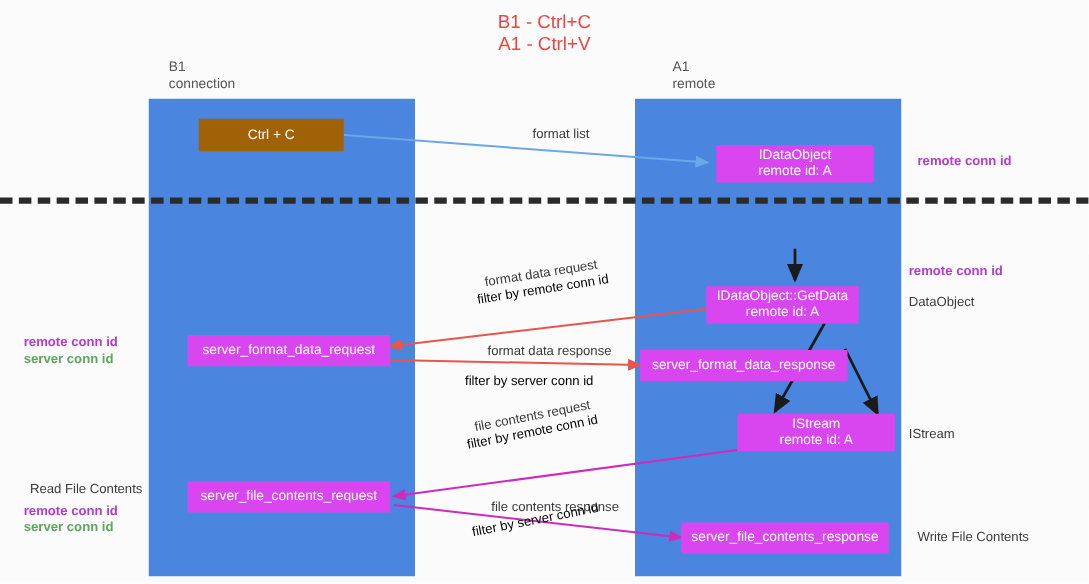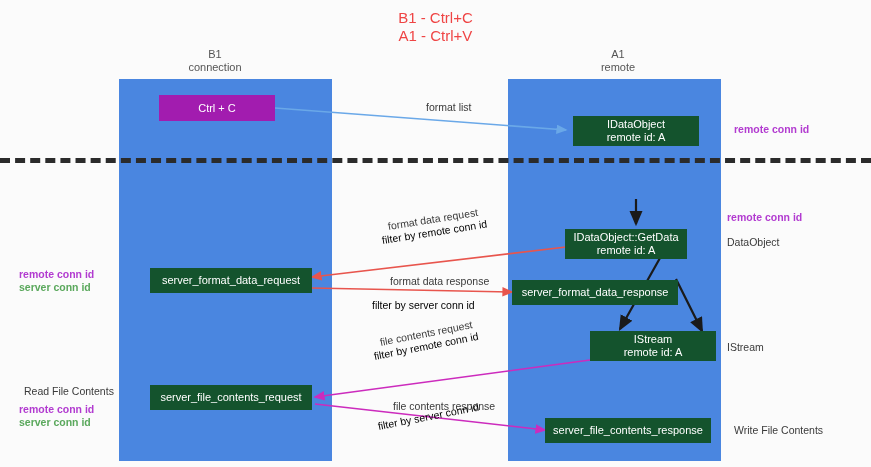--- a/index.html
+++ b/index.html
@@ -27,21 +27,21 @@
     color: #ef4444;
     font-size: 15px;
     line-height: 19px;
   }
   .title-l1 { top: 8px; }
   .title-l2 { top: 26px; }
 
   
   .col-head {
     position: absolute;
-    text-align: center;
+    text-align: left;
     color: #555555;
     font-size: 11px;
     line-height: 13px;
     width: 160px;
   }
 
   
   .lane {
     position: absolute;
     background: #4a86e0;
@@ -54,22 +54,22 @@
     display: flex;
     flex-direction: column;
     align-items: center;
     justify-content: center;
     color: #ffffff;
     font-size: 11px;
     line-height: 13px;
     text-align: center;
     padding: 2px 4px;
   }
-  .node.green  { background: #a21caf; }
-  .node.orange { background: #14532d; }
+  .node.green  { background: #a16207; }
+  .node.orange { background: #d946ef; }
   .node .ln2 { font-size: 11px; }
 
   
   .dashed-sep {
     position: absolute;
     left: 0;
     top: 158px;
     width: 871px;
     height: 0;
     border-top: 5px dashed #2b2b2b;

